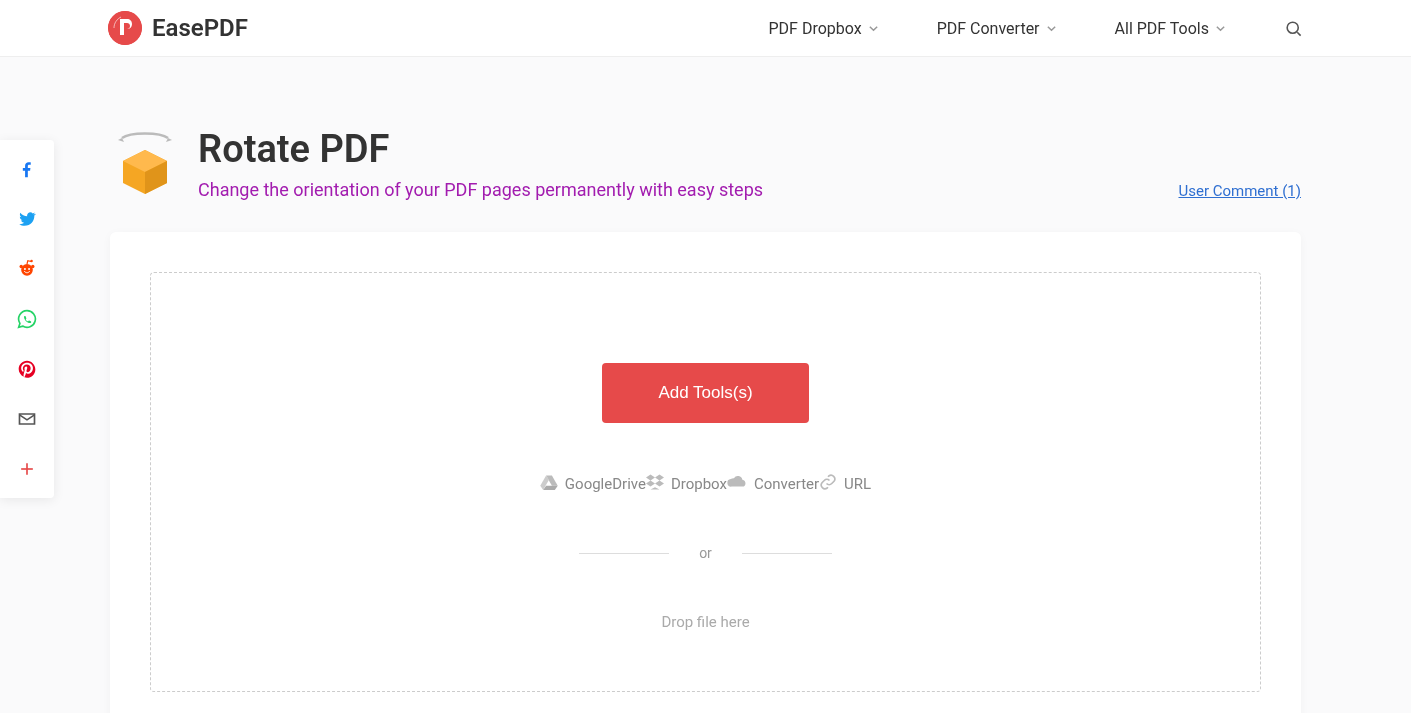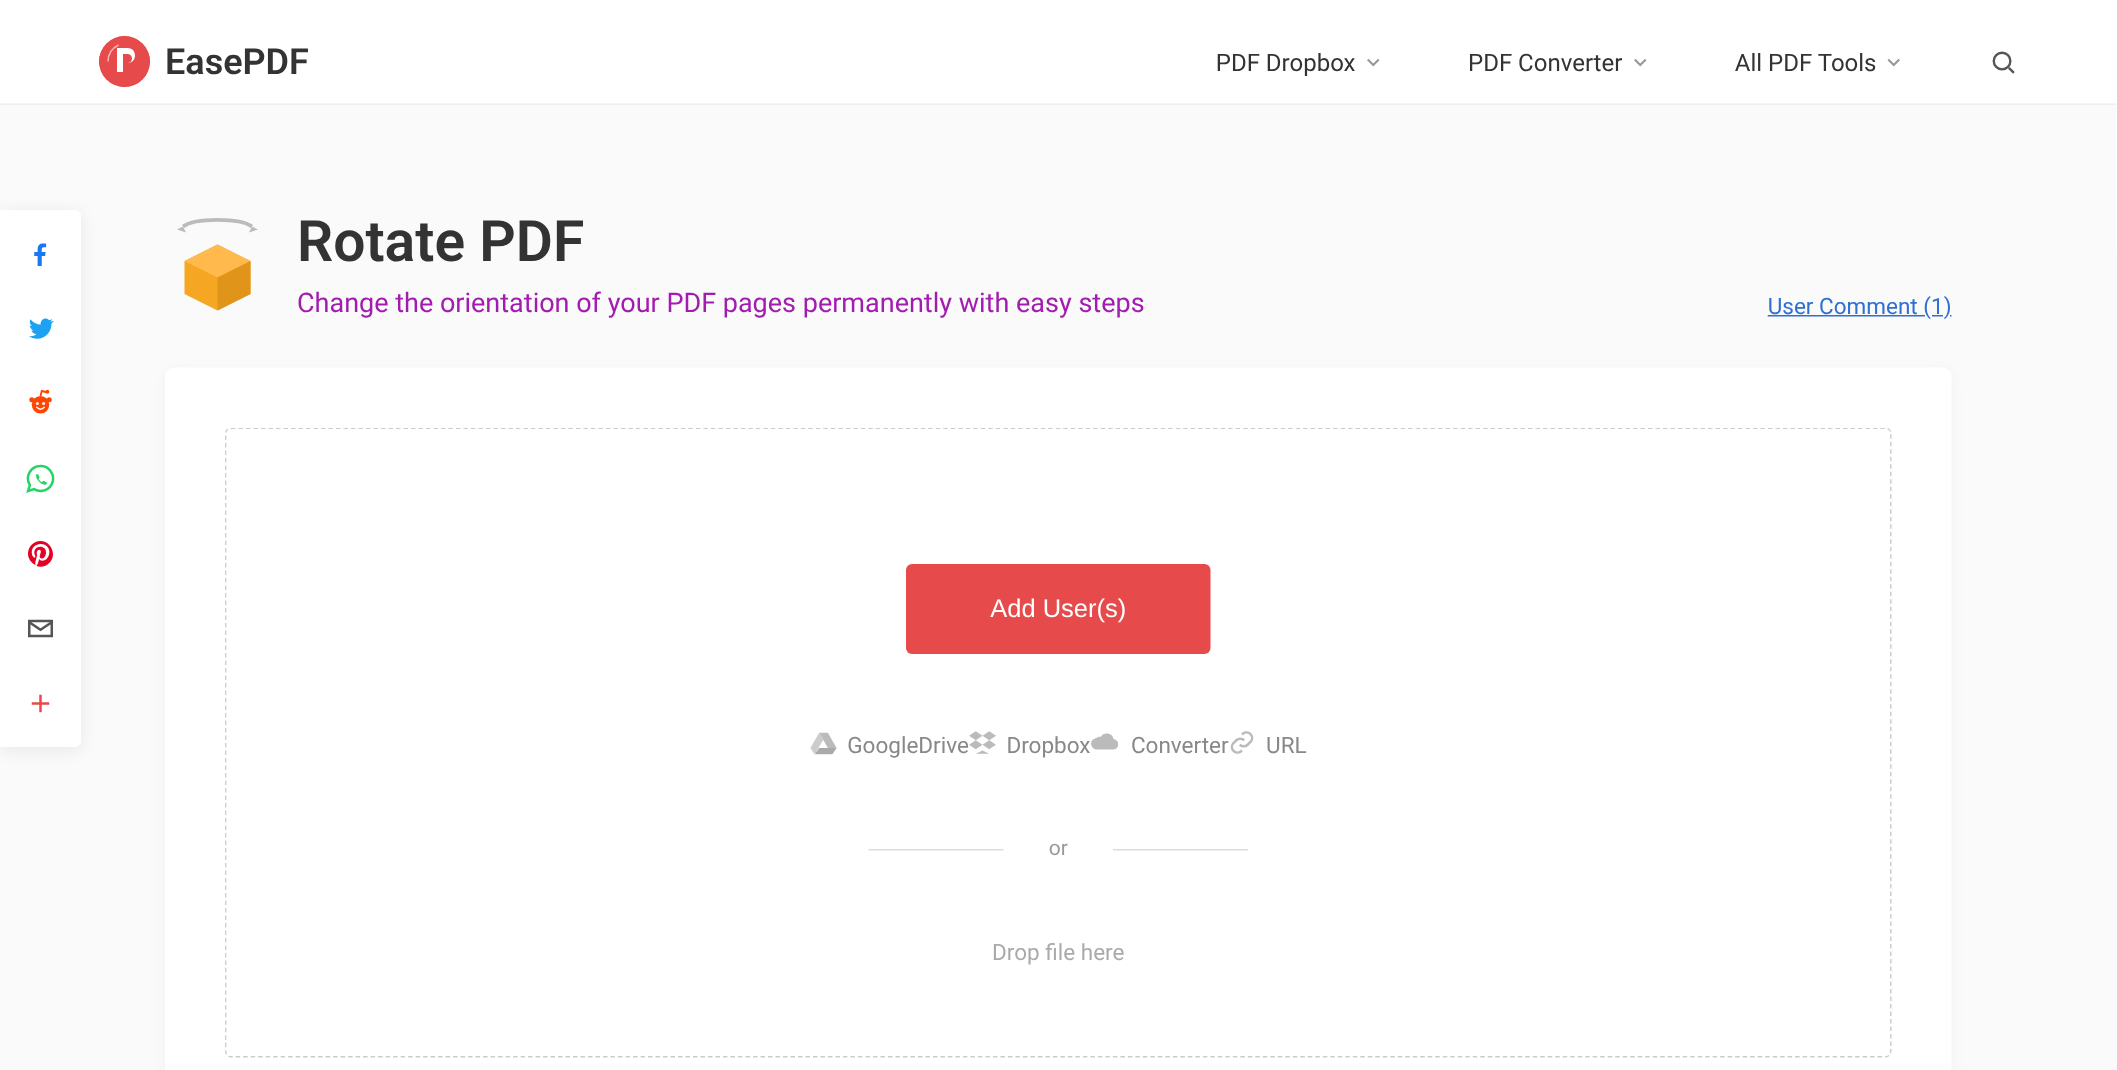--- a/index.html
+++ b/index.html
@@ -1,18 +1,18 @@
 <!DOCTYPE html>
 <html><head>
 <meta charset="utf-8">
 <style>
 * { margin: 0; padding: 0; box-sizing: border-box; }
 body { font-family: -apple-system, BlinkMacSystemFont, "Segoe UI", Roboto, Helvetica, Arial, sans-serif; background: #fff; color: #333; width: 1411px; }
 
-.header { height: 57px; border-bottom: 1px solid #eee; display: flex; align-items: center; padding: 0 66px; margin-top: 13px; }
+.header { height: 57px; border-bottom: 1px solid #eee; display: flex; align-items: center; padding: 0 108px; }
 .logo-wrap { display: flex; align-items: center; gap: 10px; }
 .logo-circle { width: 34px; height: 34px; border-radius: 50%; background: #e64a4a; display: flex; align-items: center; justify-content: center; position: relative; overflow: hidden; }
 .logo-text { font-size: 24px; font-weight: 600; color: #333; }
 .nav { margin-left: auto; display: flex; align-items: center; gap: 58px; }
 .nav-item { display: flex; align-items: center; gap: 6px; font-size: 16px; color: #333; cursor: pointer; }
 .nav-item .chev { display: inline-flex; }
 .search-btn { cursor: pointer; display: inline-flex; }
 
 .page { padding: 70px 110px 40px; background: #fafafb; min-height: 656px; }
 .title-row { display: flex; align-items: flex-end; gap: 18px; }
@@ -144,21 +144,21 @@
     </div>
     <div class="title-col">
       <h1>Rotate PDF</h1>
       <p>Change the orientation of your PDF pages permanently with easy steps</p>
     </div>
     <a class="comment-link">User Comment (1)</a>
   </div>
 
   <div class="card">
     <div class="dropzone">
-      <button class="add-btn">Add User(s)</button>
+      <button class="add-btn">Add Tools(s)</button>
 
       <div class="sources">
         <span class="source-item">
           <span><svg width="18" height="16" viewBox="0 0 24 22">
                 <path d="M8 2h8l8 14h-8z" fill="#bbb"></path>
                 <path d="M8 2L0 16l4 6 8-14z" fill="#ccc"></path>
                 <path d="M4 22h16l4-6H8z" fill="#aaa"></path>
               </svg></span>
           <span>GoogleDrive</span>
         </span>

